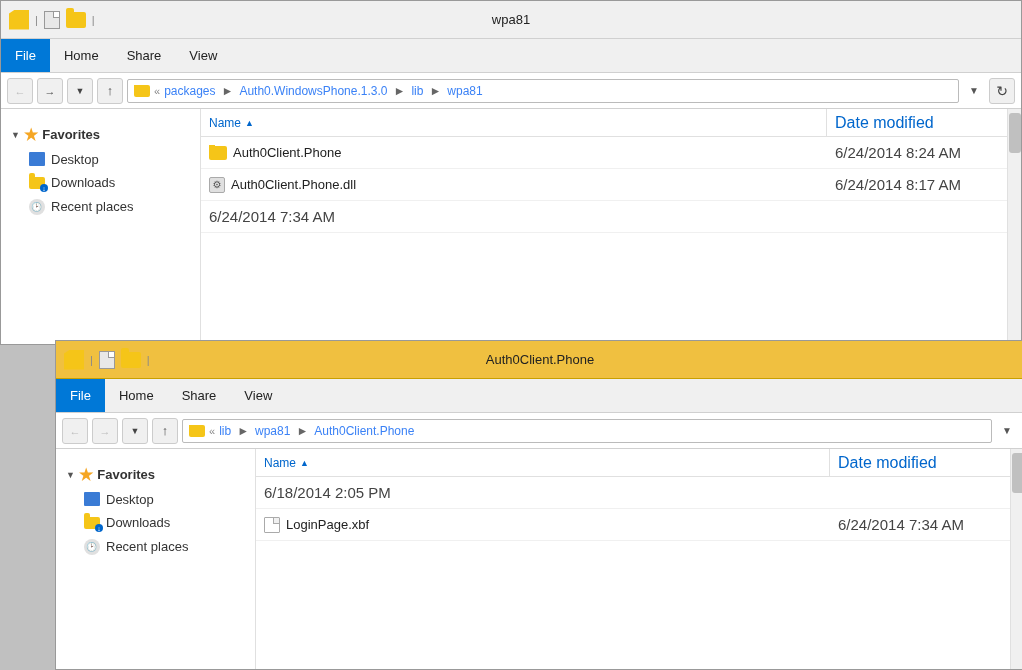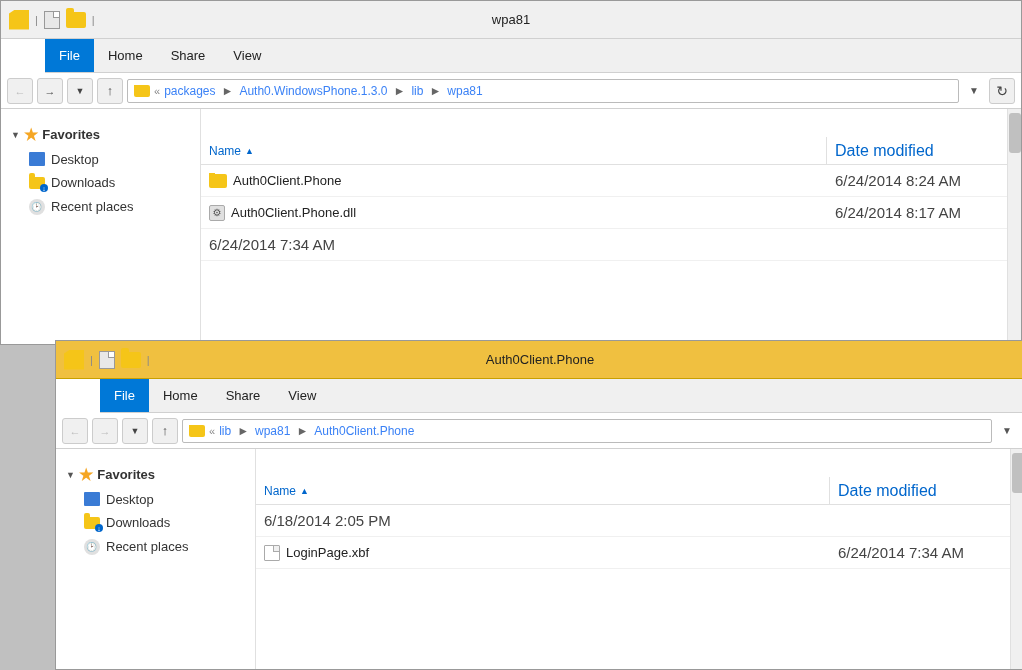--- a/index.html
+++ b/index.html
@@ -94,21 +94,20 @@
       border-radius: 2px 2px 0 0;
     }
 
     
     .menu-bar {
       height: 34px;
       background: #f0f0f0;
       border-bottom: 1px solid #d0d0d0;
       display: flex;
       align-items: stretch;
-      margin-left: 44px;
     }
     .menu-item {
       padding: 0 14px;
       display: flex;
       align-items: center;
       cursor: pointer;
       font-size: 13px;
       color: #222;
     }
     .menu-item.active {
@@ -263,21 +262,20 @@
       color: #666;
       flex-shrink: 0;
     }
 
     
     .file-list {
       flex: 1;
       display: flex;
       flex-direction: column;
       overflow: hidden;
-      margin-top: 28px;
     }
     .file-list-header {
       height: 28px;
       display: flex;
       align-items: center;
       border-bottom: 1px solid #e0e0e0;
       background: #fff;
     }
     .col-name {
       flex: 1;

